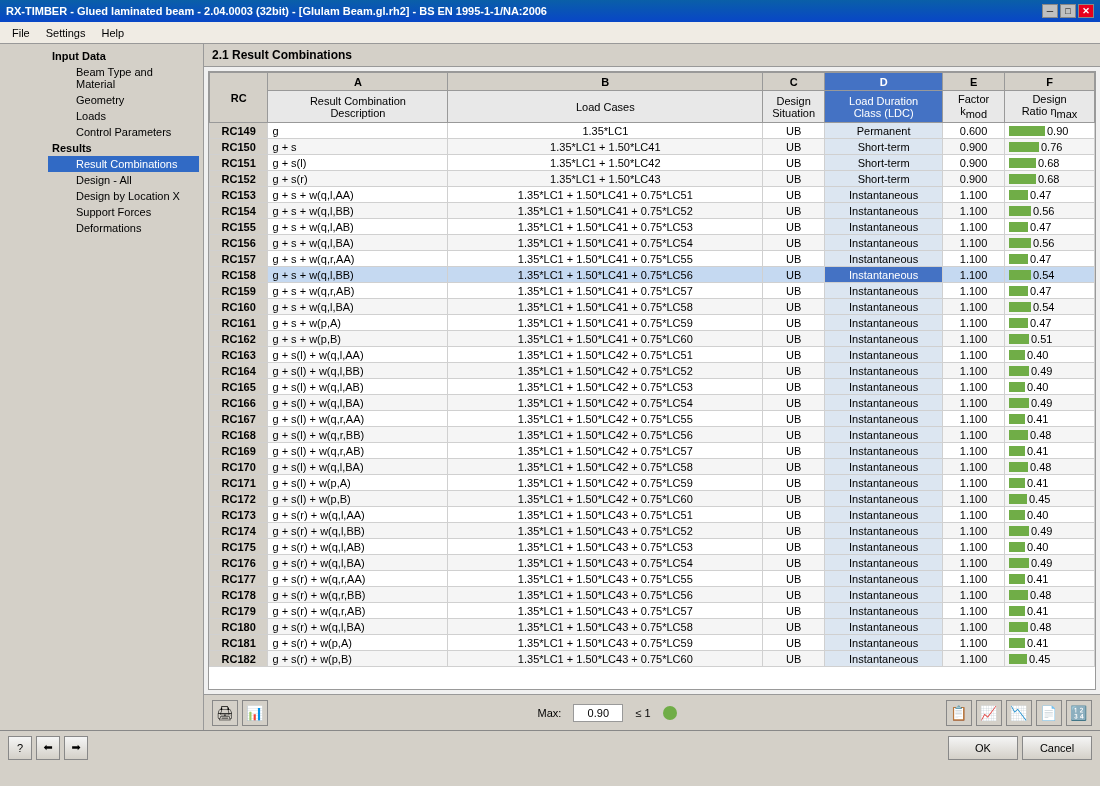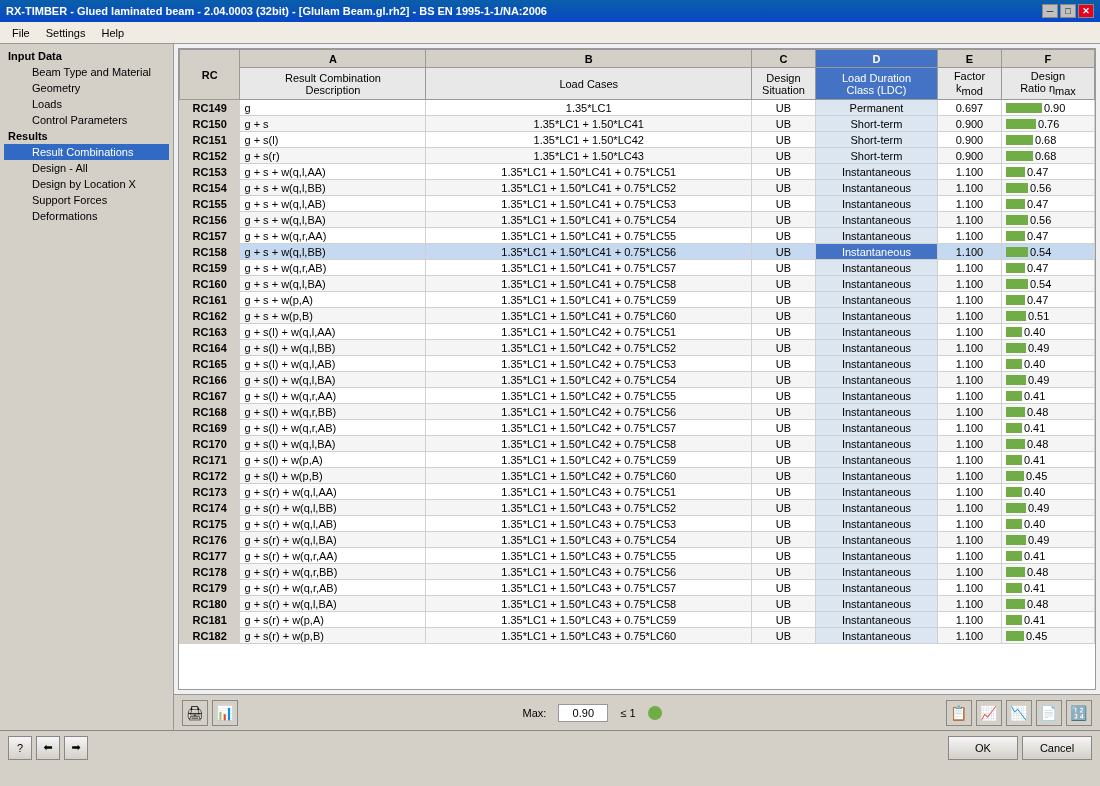--- a/index.html
+++ b/index.html
@@ -41,25 +41,26 @@
 
     
     .main-layout {
       display: flex;
       height: calc(786px - 22px - 22px - 56px);
       background: #d4d0c8;
     }
 
     
     .sidebar {
-      width: 174px;
+      width: 160px;
       background: #d4d0c8;
       padding: 4px;
       border-right: 1px solid #999;
       flex-shrink: 0;
+      margin-left: 44px;
     }
     .sidebar-section-title {
       font-weight: bold;
       color: #000;
       padding: 2px 4px;
       font-size: 11px;
     }
     .sidebar-item {
       padding: 2px 4px 2px 16px;
       cursor: pointer;
@@ -250,20 +251,21 @@
     <div class="sidebar-item indent2">Control Parameters</div>
     <div class="sidebar-section-title">Results</div>
     <div class="sidebar-item indent2 active">Result Combinations</div>
     <div class="sidebar-item indent2">Design - All</div>
     <div class="sidebar-item indent2">Design by Location X</div>
     <div class="sidebar-item indent2">Support Forces</div>
     <div class="sidebar-item indent2">Deformations</div>
   </div>
 
   <div class="content-area">
+    <div class="content-header">2.1 Result Combinations</div>
 
     <div class="table-container">
       <div class="table-scroll">
         <table class="data-table">
           <thead>
             <tr class="header-row1">
               <th rowspan="2" style="width:52px">RC</th>
               <th style="width:160px">A</th>
               <th style="width:280px">B</th>
               <th style="width:55px">C</th>
@@ -280,21 +282,21 @@
               <th>Design<br>Ratio η<sub>max</sub></th>
             </tr>
           </thead>
           <tbody id="table-body">
           <tr>
       <td class="rc-col">RC149</td>
       <td class="desc-col">g</td>
       <td class="load-col">1.35*LC1</td>
       <td class="design-col">UB</td>
       <td class="ldc-col" style="background:#dce6f1;color:black">Permanent</td>
-      <td class="factor-col">0.697</td>
+      <td class="factor-col">0.600</td>
       <td class="ratio-col">
         <div class="ratio-cell">
           <div class="ratio-bar" style="width:36px"></div>
           <span class="ratio-val">0.90</span>
         </div>
       </td>
     </tr>
               <tr>
       <td class="rc-col">RC150</td>
       <td class="desc-col">g + s</td>

